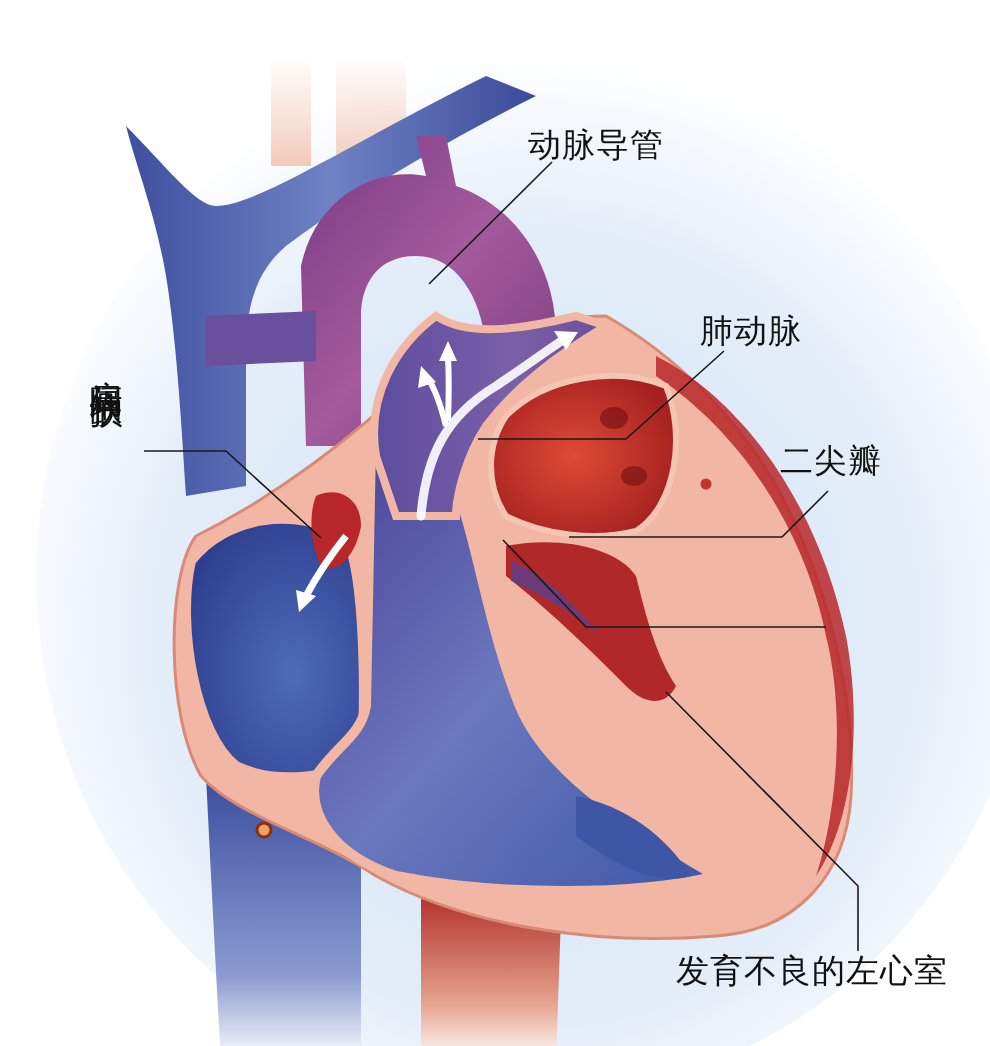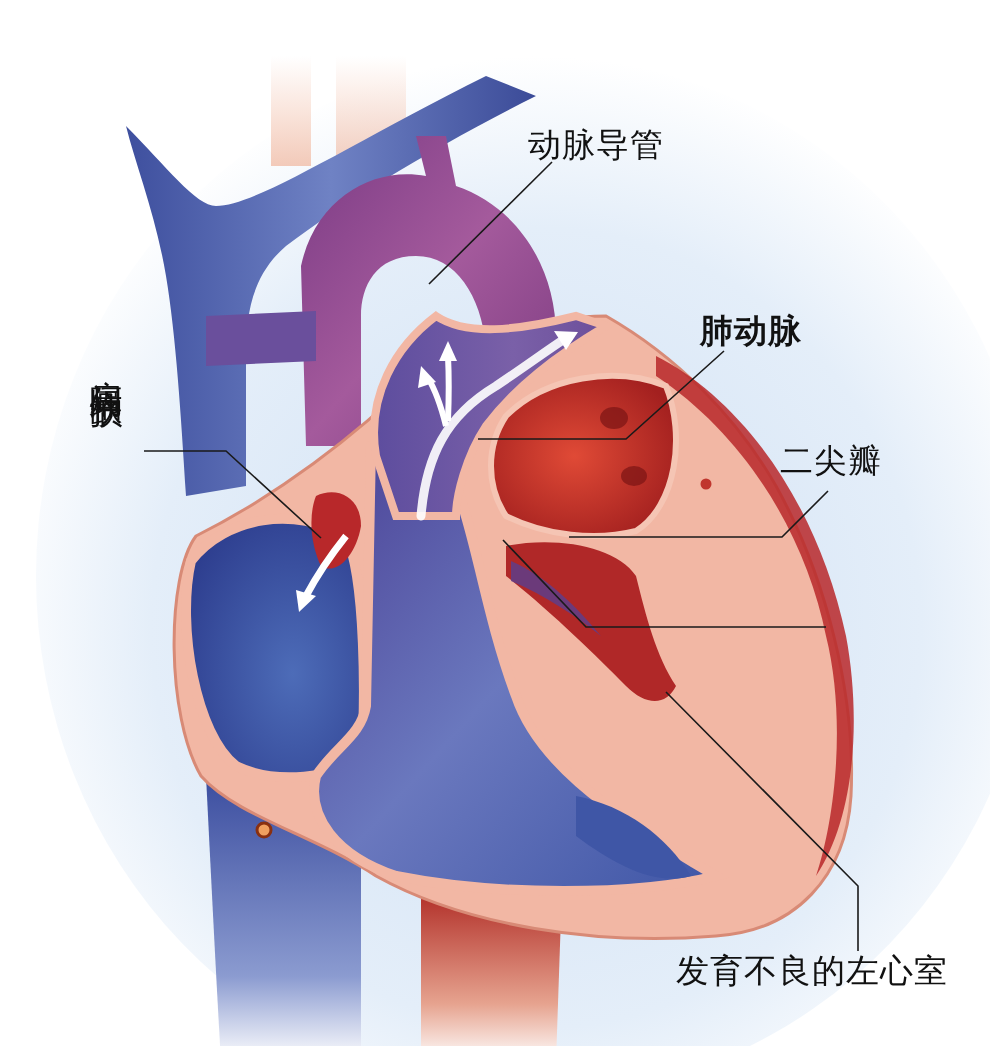--- a/index.html
+++ b/index.html
@@ -117,17 +117,17 @@
       <line x1="536" y1="146" x2="413" y2="268"></line>
       <polyline points="708,335 610,423 462,423"></polyline>
       <polyline points="128,435 210,435 305,522"></polyline>
       <polyline points="812,475 766,521 553,521"></polyline>
       <polyline points="810,611 570,611 487,524"></polyline>
       <polyline points="650,676 842,870 842,935"></polyline>
     </g>
   </svg>
 
   <div class="label" style="left:528px;top:112px;">动脉导管</div>
-  <div class="label" style="left:700px;top:298px;font-weight:bold;">肺动脉</div>
+  <div class="label" style="left:700px;top:298px;">肺动脉</div>
   <div class="label vertical" style="left:90px;top:338px;">房间隔缺损</div>
   <div class="label" style="left:780px;top:428px;">二尖瓣</div>
   <div class="label" style="left:676px;top:938px;">发育不良的左心室</div>
 </div>
 
 </body></html>

